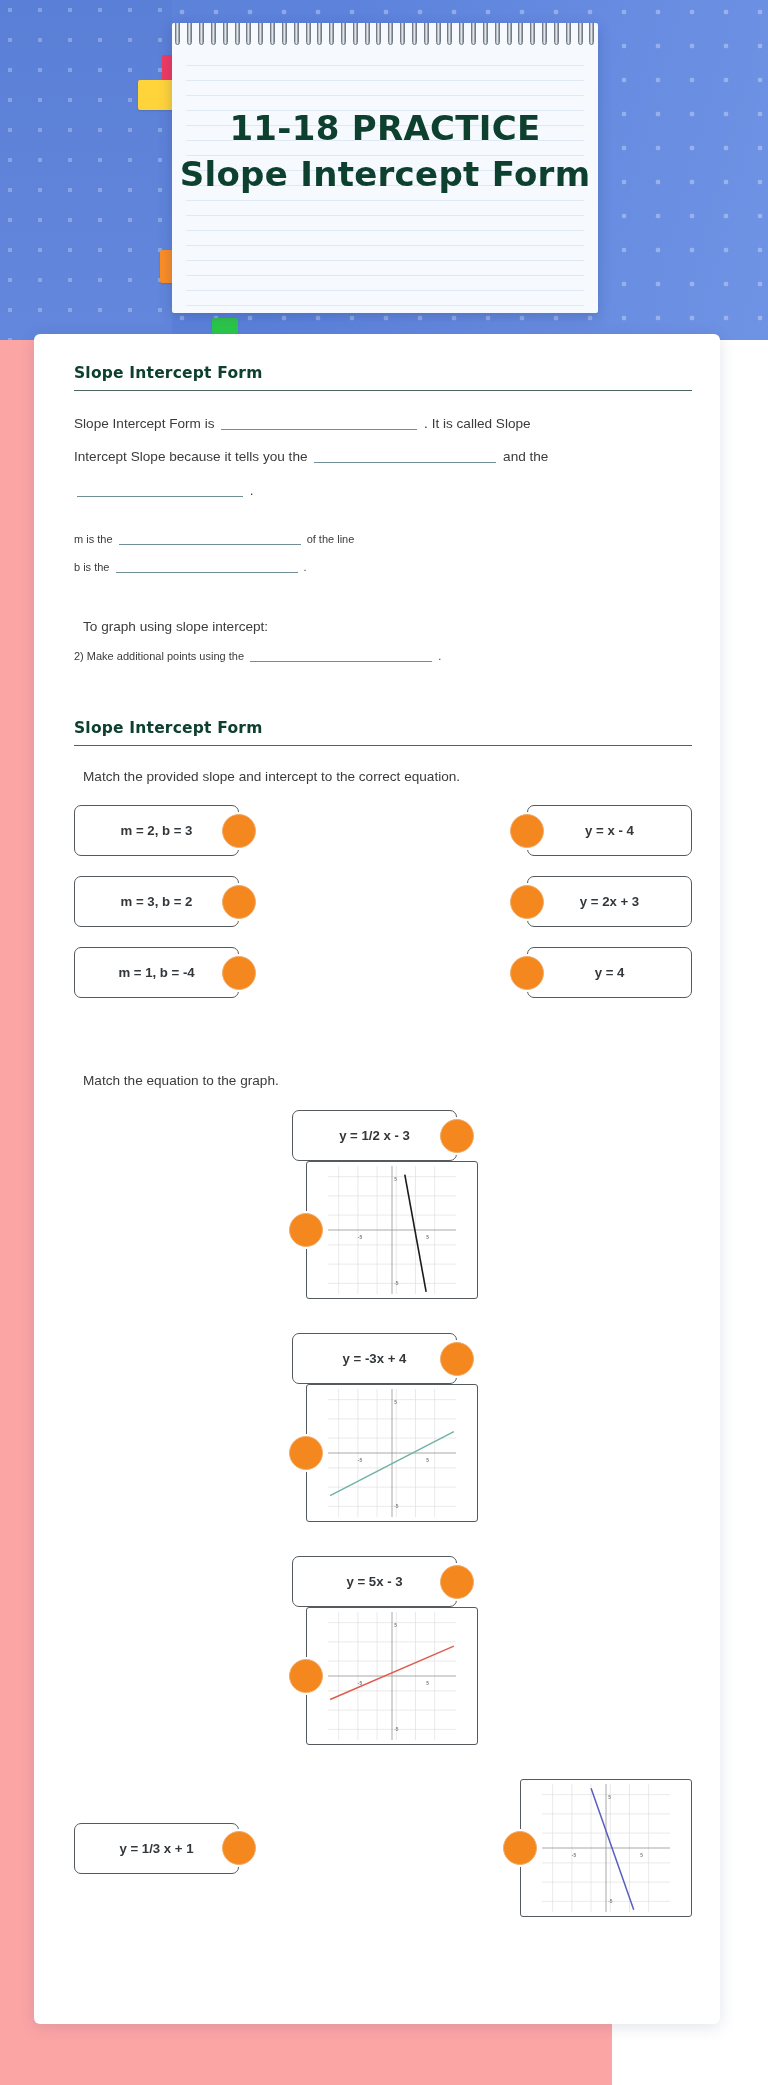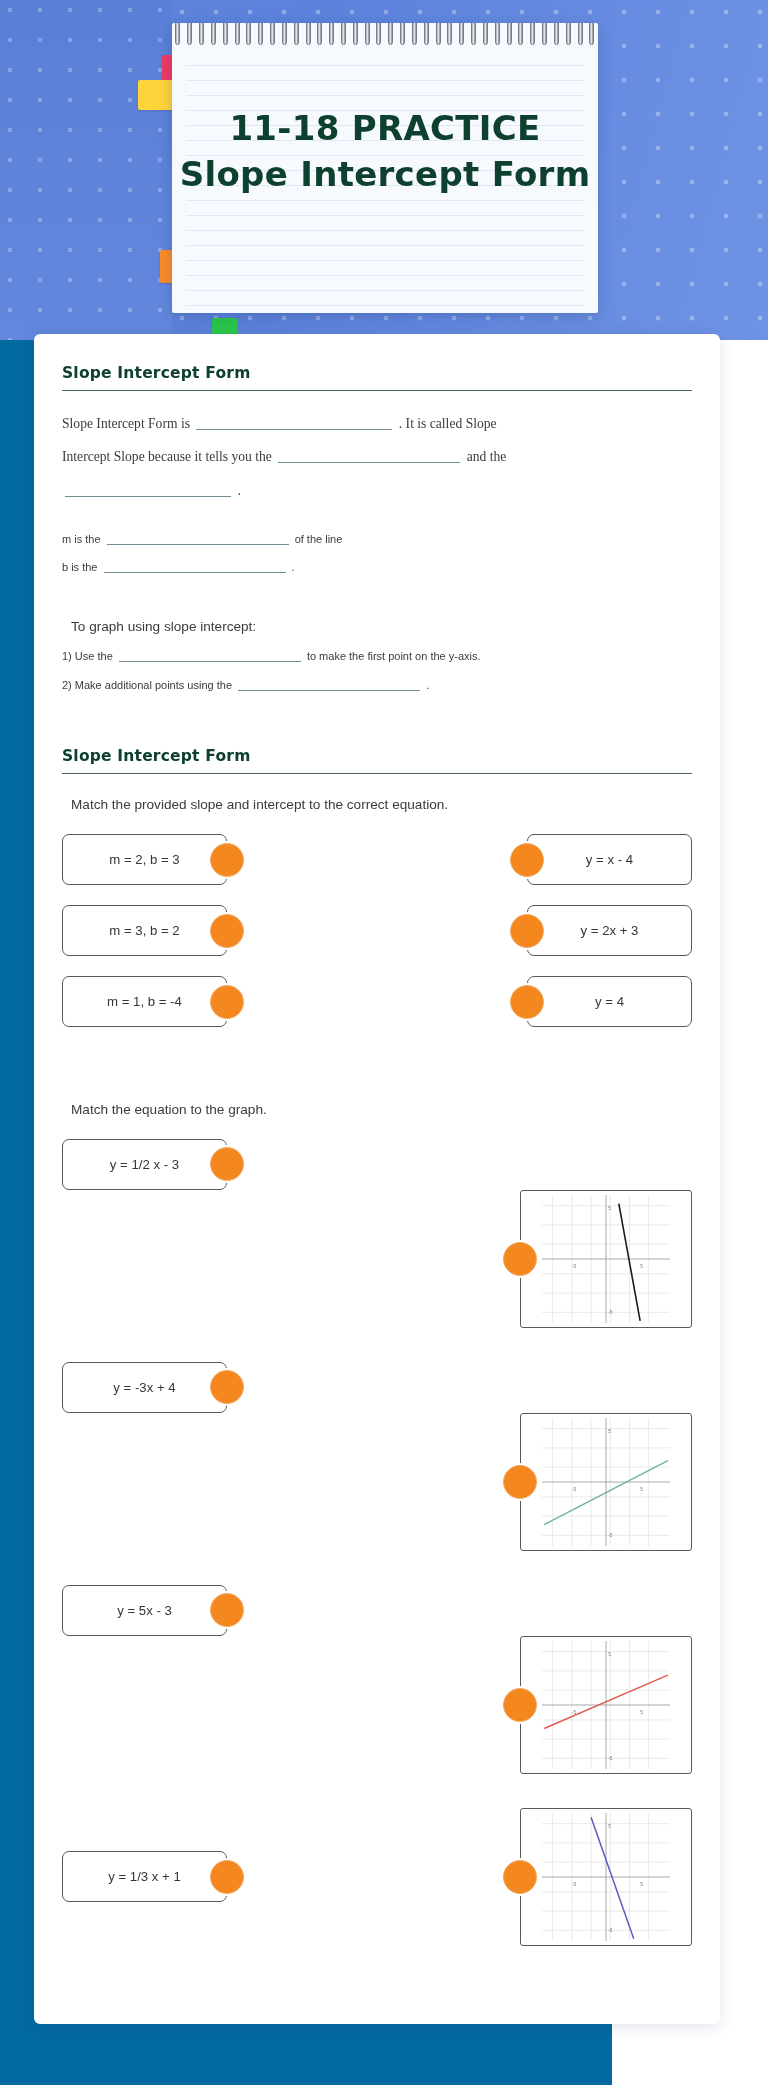--- a/index.html
+++ b/index.html
@@ -8,21 +8,21 @@
     background: #ffffff;
     font-family: "Liberation Sans", sans-serif;
   }
   body { width: 768px; min-height: 2085px; position: relative; overflow-x: hidden; }
 
   
   .page {
     position: relative;
     width: 612px;
     min-height: 2085px;
-    background: #0369a1;
+    background: #fca5a5;
   }
 
   
   .hero {
     position: relative;
     width: 768px;
     height: 340px;
     background:
       radial-gradient(circle at 12px 12px, rgba(255,255,255,.30) 2.4px, transparent 2.6px) 0 0/34px 34px,
       linear-gradient(105deg, #5f83d8 0%, #5c82dc 40%, #6f93e4 100%);
@@ -92,21 +92,21 @@
 
   
   .card {
     position: absolute;
     left: 34px; top: 334px;
     width: 686px;
     min-height: 1690px;
     background: #ffffff;
     border-radius: 6px;
     box-shadow: 0 3px 16px rgba(30,50,95,.13);
-    padding: 30px 28px 48px 28px;
+    padding: 30px 28px 48px 40px;
   }
 
   .section-title {
     font-family: "DejaVu Sans", sans-serif;
     font-weight: 700;
     font-size: 15.5px;
     color: #0d402f;
     letter-spacing: .2px;
     margin-bottom: 8px;
   }
@@ -114,21 +114,20 @@
     height: 1px;
     background: #2d4a40;
     opacity: .85;
     margin-bottom: 16px;
   }
 
   .para {
     font-size: 13.6px;
     color: #3b3b3b;
     line-height: 2.45;
-    font-family: Liberation Serif, serif;
   }
   .para-row { font-size: 11px; color: #3b3b3b; line-height: 2.6; }
 
   .blank {
     display: inline-block;
     vertical-align: baseline;
     border-bottom: 1.2px solid #6f8f95;
     height: 15px;
     margin: 0 3px -2px 3px;
   }
@@ -144,22 +143,24 @@
     font-size: 13.6px;
     color: #3b3b3b;
     line-height: 2.2;
     margin-left: 9px;
   }
 
   
   .match-block { margin-top: 14px; }
   .match-row {
     display: flex;
+    align-items: center;
     justify-content: space-between;
     margin-bottom: 20px;
+    font-weight: bold;
   }
   .pair { position: relative; display: flex; align-items: center; }
   .pair-right { flex-direction: row-reverse; }
 
   .opt-box {
     width: 165px;
     height: 51px;
     border: 1.1px solid #555a5e;
     border-radius: 7px;
     display: flex;
@@ -283,25 +284,20 @@
     <div class="para-row">
       <span>b is the</span>
       <span class="blank b-lg"></span>
       <span>.</span>
     </div>
 
     <div class="spacer-lg"></div>
 
     <div class="instr">To graph using slope intercept:</div>
 
-    <div class="para-row">
-      <span>1) Use the</span>
-      <span class="blank b-lg"></span>
-      <span>to make the first point on the y-axis.</span>
-    </div>
 
     <div class="para-row">
       <span>2) Make additional points using the</span>
       <span class="blank b-lg"></span>
       <span>.</span>
     </div>
 
     <div class="spacer-xl"></div>
 
     <div class="section-title">Slope Intercept Form</div>

